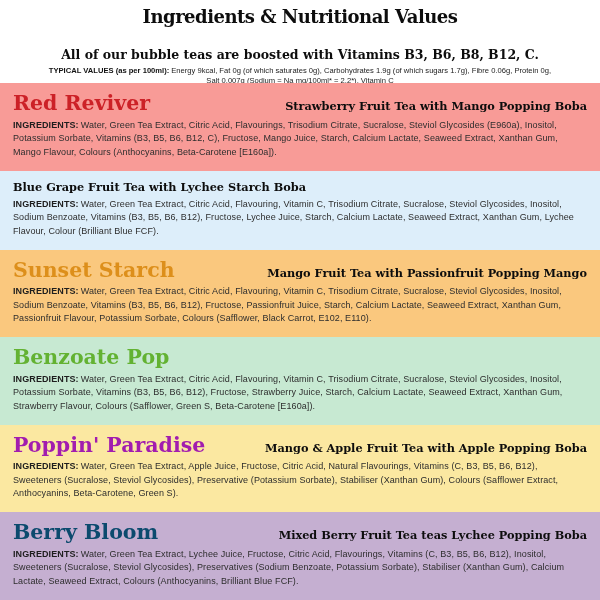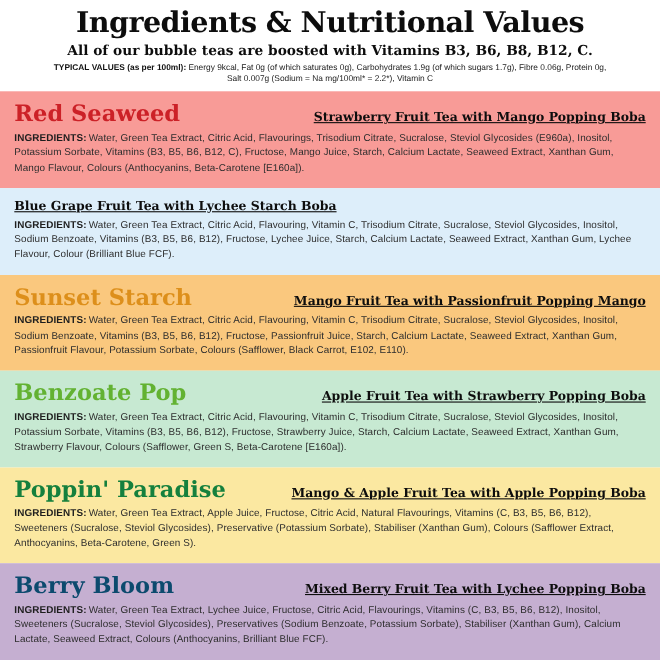--- a/index.html
+++ b/index.html
@@ -15,31 +15,31 @@
   
   .page-header {
     height: 83px;
     flex: 0 0 83px;
     text-align: center;
     padding-top: 7px;
   }
   .page-title {
     font-family: "DejaVu Serif", "Liberation Serif", serif;
     font-weight: 700;
-    font-size: 26px;
+    font-size: 18px;
     letter-spacing: -0.5px;
     color: #0d0d0d;
     line-height: 1.1;
   }
   .page-subtitle {
     font-family: "DejaVu Serif", "Liberation Serif", serif;
     font-weight: 700;
     font-size: 12.5px;
     color: #0d0d0d;
-    margin-top: 2px;
+    margin-top: 20px;
   }
   .typical-values {
     font-size: 7.6px;
     color: #222222;
     max-width: 508px;
     margin: 4px auto 16px auto;
     line-height: 1.4;
   }
   .typical-values strong { font-weight: 700; color: #111; margin-right: 2px; }
 
@@ -61,21 +61,20 @@
     line-height: 1.1;
     white-space: nowrap;
   }
   .band-sub {
     font-family: "DejaVu Serif", "Liberation Serif", serif;
     font-weight: 700;
     font-size: 11.3px;
     color: #0d0d0d;
     text-align: center;
     white-space: nowrap;
-    text-decoration: underline;
   }
   .band-ing {
     margin-top: 4px;
     font-size: 9px;
     line-height: 1.5;
     color: #2d2d2d;
     letter-spacing: 0.1px;
   }
   .band-ing .ing-label { font-weight: 700; color: #1e1e1e; margin-right: 2px; }
 </style>
@@ -83,21 +82,21 @@
 <body>
 
 <header class="page-header">
   <h1 class="page-title">Ingredients &amp; Nutritional Values</h1>
   <p class="page-subtitle">All of our bubble teas are boosted with Vitamins B3, B6, B8, B12, C.</p>
   <p class="typical-values"><strong>TYPICAL VALUES (as per 100ml):</strong><span>Energy 9kcal, Fat 0g (of which saturates 0g), Carbohydrates 1.9g (of which sugars 1.7g), Fibre 0.06g, Protein 0g, Salt 0.007g (Sodium = Na mg/100ml* = 2.2*), Vitamin C</span></p>
 </header>
 
 <section class="band" style="background: rgb(248, 155, 151);">
   <div class="band-head">
-    <h2 class="band-title" style="color: rgb(204, 33, 39);">Red Seaweed</h2>
+    <h2 class="band-title" style="color: rgb(204, 33, 39);">Red Reviver</h2>
     <div class="band-sub">Strawberry Fruit Tea with Mango Popping Boba</div>
   </div>
   <p class="band-ing"><strong class="ing-label">INGREDIENTS:</strong><span>Water, Green Tea Extract, Citric Acid, Flavourings, Trisodium Citrate, Sucralose, Steviol Glycosides (E960a), Inositol, Potassium Sorbate, Vitamins (B3, B5, B6, B12, C), Fructose, Mango Juice, Starch, Calcium Lactate, Seaweed Extract, Xanthan Gum, Mango Flavour, Colours (Anthocyanins, Beta-Carotene [E160a]).</span></p>
 </section>
 
 <section class="band" style="background: rgb(221, 238, 250);">
   <div class="band-head">
     <div class="band-sub">Blue Grape Fruit Tea with Lychee Starch Boba</div>
   </div>
   <p class="band-ing"><strong class="ing-label">INGREDIENTS:</strong><span>Water, Green Tea Extract, Citric Acid, Flavouring, Vitamin C, Trisodium Citrate, Sucralose, Steviol Glycosides, Inositol, Sodium Benzoate, Vitamins (B3, B5, B6, B12), Fructose, Lychee Juice, Starch, Calcium Lactate, Seaweed Extract, Xanthan Gum, Lychee Flavour, Colour (Brilliant Blue FCF).</span></p>
@@ -107,32 +106,31 @@
   <div class="band-head">
     <h2 class="band-title" style="color: rgb(221, 143, 27);">Sunset Starch</h2>
     <div class="band-sub">Mango Fruit Tea with Passionfruit Popping Mango</div>
   </div>
   <p class="band-ing"><strong class="ing-label">INGREDIENTS:</strong><span>Water, Green Tea Extract, Citric Acid, Flavouring, Vitamin C, Trisodium Citrate, Sucralose, Steviol Glycosides, Inositol, Sodium Benzoate, Vitamins (B3, B5, B6, B12), Fructose, Passionfruit Juice, Starch, Calcium Lactate, Seaweed Extract, Xanthan Gum, Passionfruit Flavour, Potassium Sorbate, Colours (Safflower, Black Carrot, E102, E110).</span></p>
 </section>
 
 <section class="band" style="background: rgb(199, 233, 210);">
   <div class="band-head">
     <h2 class="band-title" style="color: rgb(99, 178, 50);">Benzoate Pop</h2>
-    <div class="band-sub">Apple Fruit Tea with Strawberry Popping Boba</div>
   </div>
   <p class="band-ing"><strong class="ing-label">INGREDIENTS:</strong><span>Water, Green Tea Extract, Citric Acid, Flavouring, Vitamin C, Trisodium Citrate, Sucralose, Steviol Glycosides, Inositol, Potassium Sorbate, Vitamins (B3, B5, B6, B12), Fructose, Strawberry Juice, Starch, Calcium Lactate, Seaweed Extract, Xanthan Gum, Strawberry Flavour, Colours (Safflower, Green S, Beta-Carotene [E160a]).</span></p>
 </section>
 
 <section class="band" style="background: rgb(251, 232, 161);">
   <div class="band-head">
-    <h2 class="band-title" style="color: #15803d;">Poppin' Paradise</h2>
+    <h2 class="band-title" style="color: #a21caf;">Poppin' Paradise</h2>
     <div class="band-sub">Mango &amp; Apple Fruit Tea with Apple Popping Boba</div>
   </div>
   <p class="band-ing"><strong class="ing-label">INGREDIENTS:</strong><span>Water, Green Tea Extract, Apple Juice, Fructose, Citric Acid, Natural Flavourings, Vitamins (C, B3, B5, B6, B12), Sweeteners (Sucralose, Steviol Glycosides), Preservative (Potassium Sorbate), Stabiliser (Xanthan Gum), Colours (Safflower Extract, Anthocyanins, Beta-Carotene, Green S).</span></p>
 </section>
 
 <section class="band" style="background: rgb(197, 175, 209);">
   <div class="band-head">
     <h2 class="band-title" style="color: #0c4a6e;">Berry Bloom</h2>
-    <div class="band-sub">Mixed Berry Fruit Tea with Lychee Popping Boba</div>
+    <div class="band-sub">Mixed Berry Fruit Tea teas Lychee Popping Boba</div>
   </div>
   <p class="band-ing"><strong class="ing-label">INGREDIENTS:</strong><span>Water, Green Tea Extract, Lychee Juice, Fructose, Citric Acid, Flavourings, Vitamins (C, B3, B5, B6, B12), Inositol, Sweeteners (Sucralose, Steviol Glycosides), Preservatives (Sodium Benzoate, Potassium Sorbate), Stabiliser (Xanthan Gum), Calcium Lactate, Seaweed Extract, Colours (Anthocyanins, Brilliant Blue FCF).</span></p>
 </section>
 
 </body></html>

